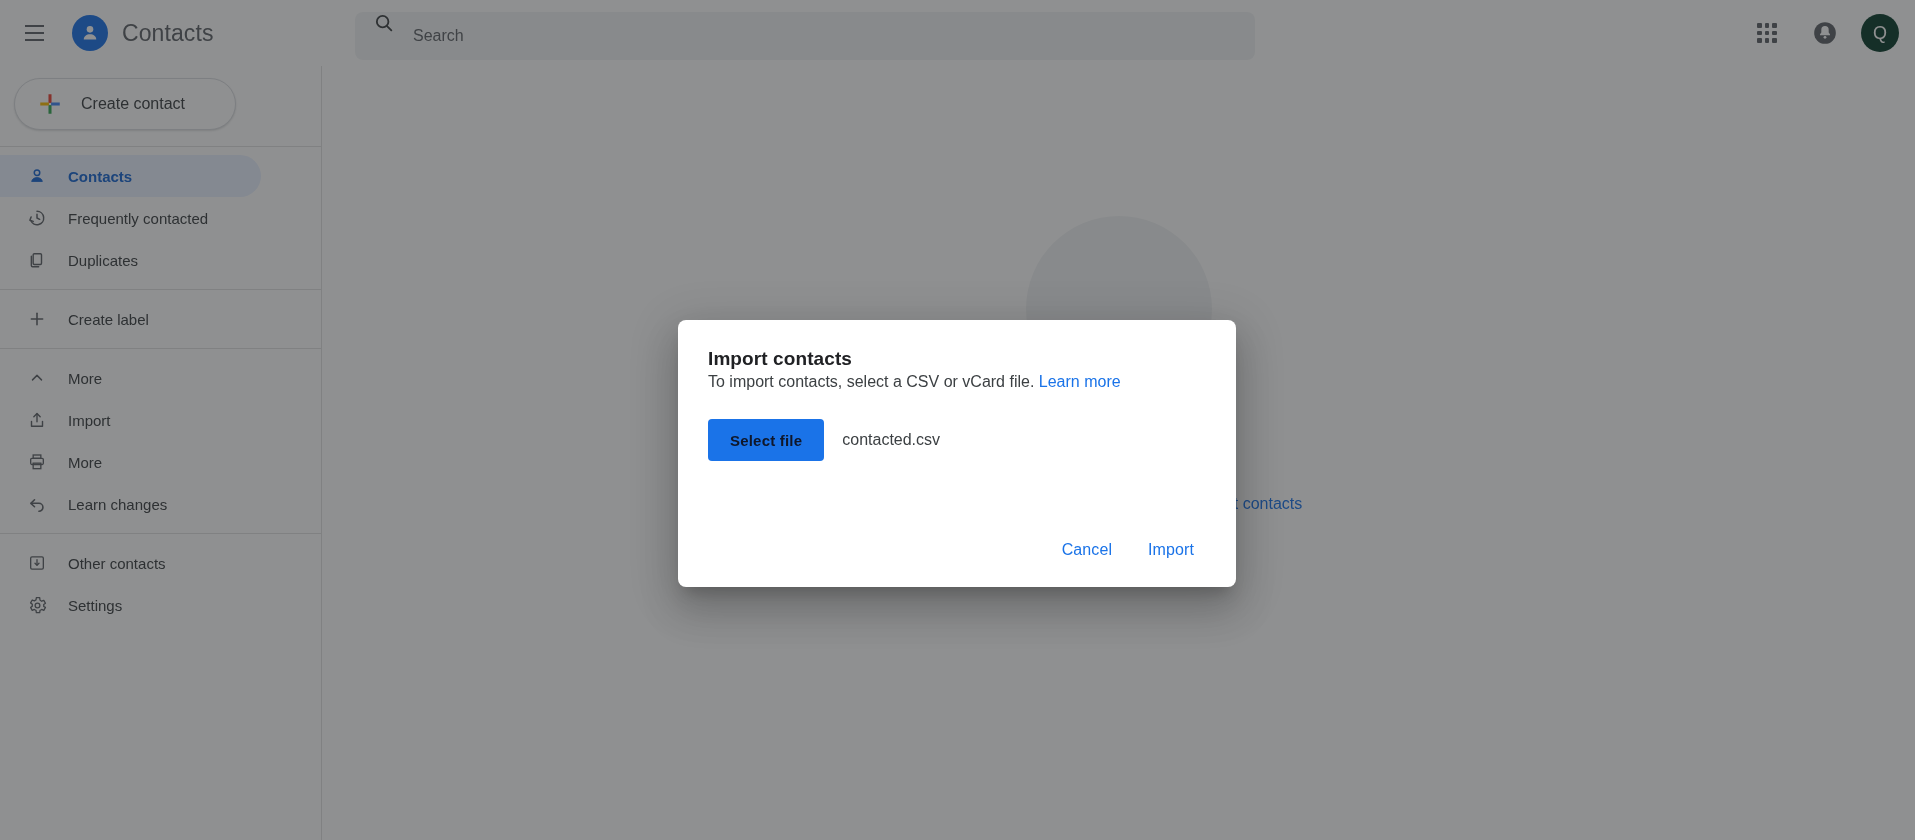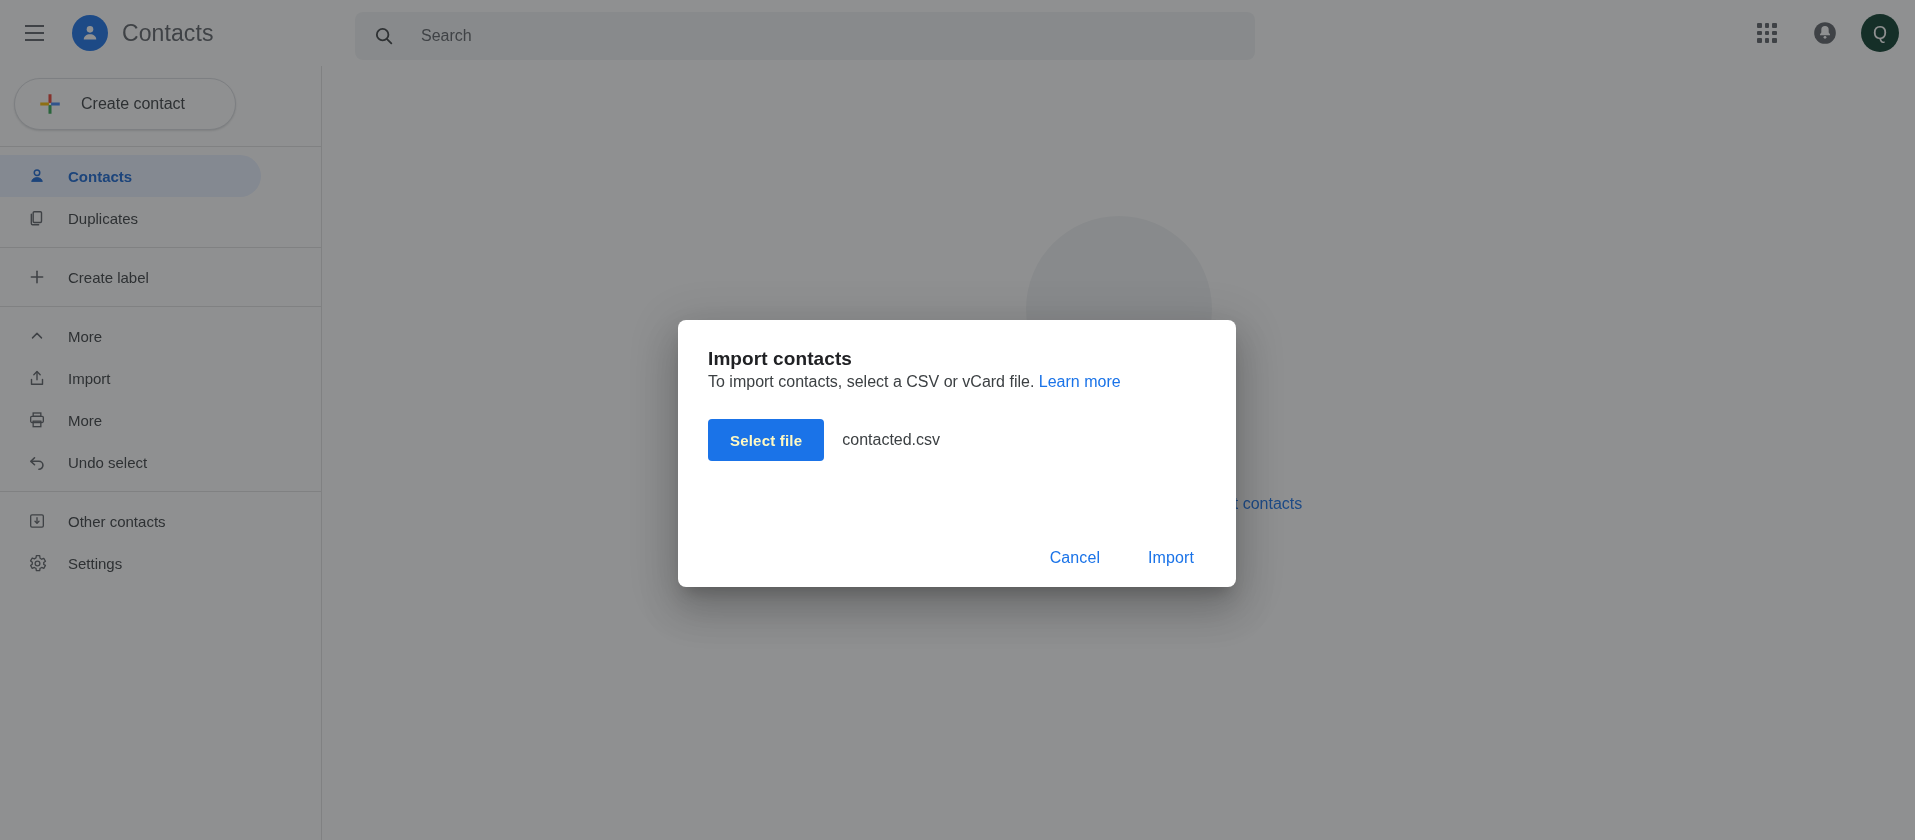--- a/index.html
+++ b/index.html
@@ -61,23 +61,23 @@
 
   .searchbar {
     position: absolute;
     left: 355px;
     top: 12px;
     width: 900px;
     height: 48px;
     background: #f1f3f4;
     border-radius: 8px;
     display: flex;
-    align-items: center;
+    align-items: flex-start;
     padding: 0 18px;
-    gap: 26px;
+    gap: 18px;
     cursor: text;
   }
   .searchbar .sb-input {
     border: none; outline: none;
     background: transparent;
     font-family: inherit;
     font-size: 16px;
     color: #202124;
     flex: 1;
     height: 100%;
@@ -261,41 +261,41 @@
     cursor: pointer;
   }
   .modal-filerow {
     margin-top: 26px;
     display: flex;
     align-items: center;
     gap: 18px;
   }
   .btn-select-file {
     background: #1a73e8;
-    color: #fef9c3;
+    color: #0f172a;
     border: none;
     border-radius: 4px;
     font-family: inherit;
     font-size: 15px;
     font-weight: bold;
     padding: 6px 22px;
     height: 42px;
     cursor: pointer;
     letter-spacing: .2px;
   }
   .file-name {
     font-size: 16px;
     color: #3c4043;
   }
   .modal-actions {
     position: absolute;
     right: 26px;
-    bottom: 10px;
-    display: flex;
-    gap: 16px;
+    bottom: 18px;
+    display: flex;
+    gap: 4px;
     align-items: flex-start;
   }
   .btn-text {
     background: transparent;
     border: none;
     color: #1a73e8;
     font-family: inherit;
     font-size: 16px;
     padding: 10px 16px;
     border-radius: 4px;
@@ -377,20 +377,30 @@
       <div class="nav-item active">
         <span class="nav-icon">
           <svg width="20" height="20" viewBox="0 0 24 24" aria-hidden="true">
             <circle cx="12" cy="8" r="3.3" fill="none" stroke="#1967d2" stroke-width="1.8"></circle>
             <path d="M5.6 18.6c.4-3 3.2-4.7 6.4-4.7s6 1.7 6.4 4.7z" fill="#1967d2"></path>
           </svg>
         </span>
         <span>Contacts</span>
       </div>
 
+      <div class="nav-item">
+        <span class="nav-icon">
+          <svg width="20" height="20" viewBox="0 0 24 24" aria-hidden="true">
+            <path d="M12 4a8 8 0 1 1-7.4 11" fill="none" stroke="#5f6368" stroke-width="1.8" stroke-linecap="round"></path>
+            <polyline points="4.2,11.2 4.2,15.4 8.4,15.4" fill="none" stroke="#5f6368" stroke-width="1.8" stroke-linecap="round" stroke-linejoin="round" transform="rotate(20 6 13)"></polyline>
+            <polyline points="12,7.6 12,12 15.2,13.6" fill="none" stroke="#5f6368" stroke-width="1.8" stroke-linecap="round" stroke-linejoin="round"></polyline>
+          </svg>
+        </span>
+        <span>Frequently contacted</span>
+      </div>
 
       <div class="nav-item">
         <span class="nav-icon">
           <svg width="20" height="20" viewBox="0 0 24 24" aria-hidden="true">
             <rect x="7.4" y="4.4" width="10" height="13" rx="1.4" fill="none" stroke="#5f6368" stroke-width="1.7"></rect>
             <path d="M5.2 7.4v11.2a1.4 1.4 0 0 0 1.4 1.4H14" fill="none" stroke="#5f6368" stroke-width="1.7" stroke-linecap="round"></path>
           </svg>
         </span>
         <span>Duplicates</span>
       </div>
@@ -446,21 +456,21 @@
         <span>More</span>
       </div>
 
       <div class="nav-item">
         <span class="nav-icon">
           <svg width="21" height="21" viewBox="0 0 24 24" aria-hidden="true">
             <path d="M5 10.6h8.6a4.6 4.6 0 0 1 0 9.2" fill="none" stroke="#5f6368" stroke-width="1.8" stroke-linecap="round"></path>
             <polyline points="8.6,6.6 4.4,10.7 8.6,14.6" fill="none" stroke="#5f6368" stroke-width="1.8" stroke-linecap="round" stroke-linejoin="round"></polyline>
           </svg>
         </span>
-        <span>Undo select</span>
+        <span>Learn changes</span>
       </div>
     </div>
 
     <div class="nav-divider"></div>
     <div class="nav-section">
 
       <div class="nav-item">
         <span class="nav-icon">
           <svg width="20" height="20" viewBox="0 0 24 24" aria-hidden="true">
             <rect x="4.4" y="4.6" width="15.2" height="14.8" rx="1.6" fill="none" stroke="#5f6368" stroke-width="1.6"></rect>

